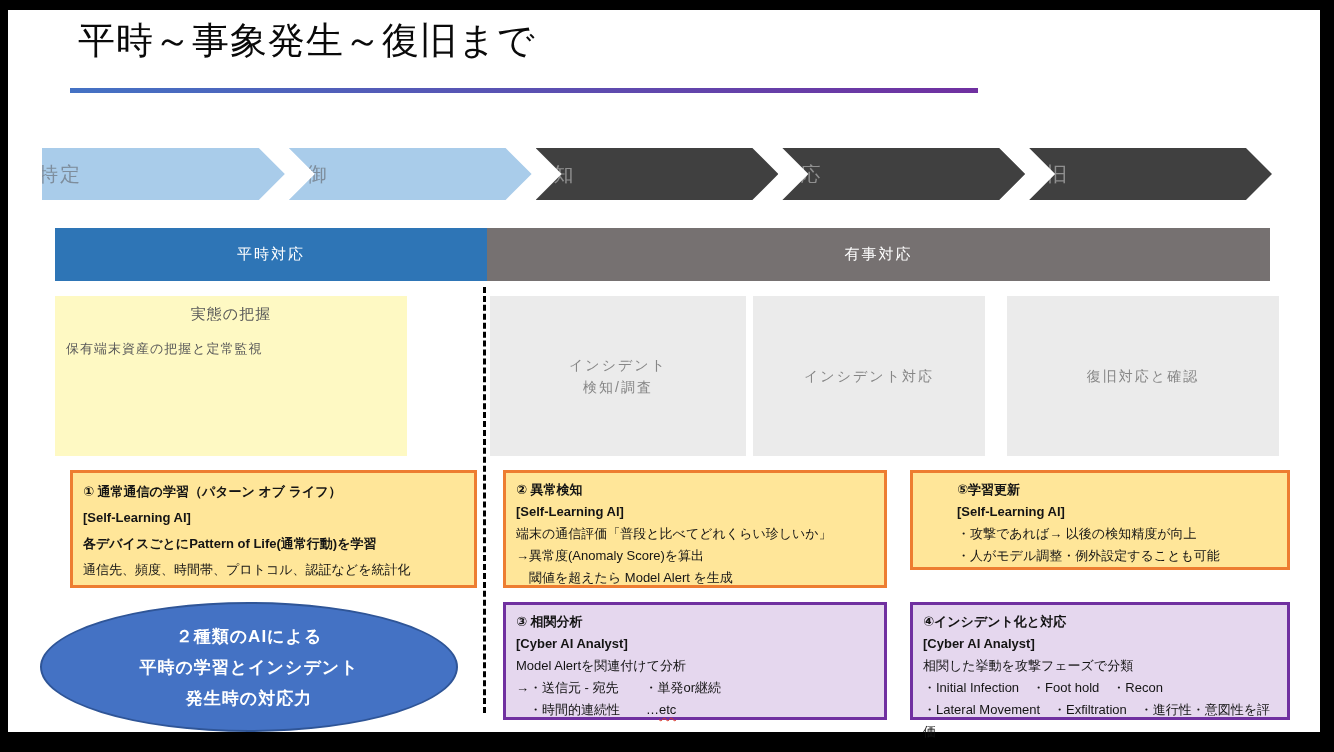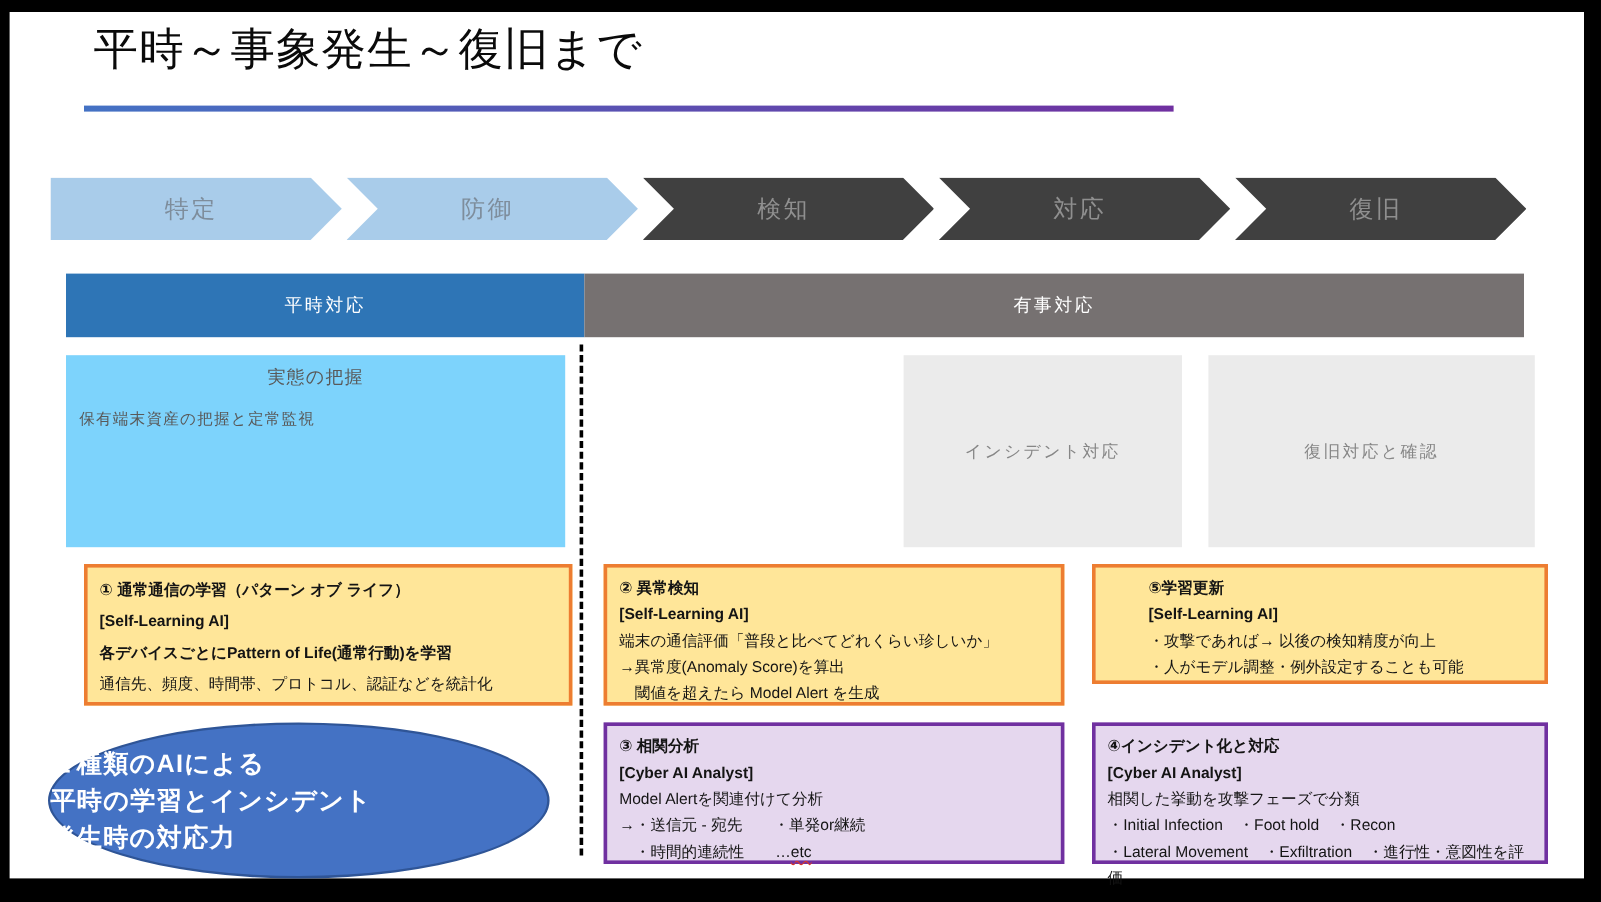--- a/index.html
+++ b/index.html
@@ -14,39 +14,39 @@
     font-size:37px;font-weight:500;color:#0a0a0a;letter-spacing:1px;white-space:nowrap;
   }
   .title-underline{
     position:absolute;left:70px;top:88px;width:908px;height:5px;
     background:linear-gradient(to right,#4472C4,#7030A0);
   }
 
   
   .chevrons{position:absolute;left:42px;top:148px;width:1230px;height:52px;display:flex;gap:4px;}
   .chev{
-    flex:1;display:flex;align-items:center;justify-content:center;
+    flex:1;display:flex;align-items:center;justify-content:flex-start;
     font-size:20px;letter-spacing:2px;
     filter:drop-shadow(1px 2px 2px rgba(0,0,0,.28));
   }
   .chev span{transform:translateX(-4px);}
   .chev-first{clip-path:polygon(0 0,calc(100% - 26px) 0,100% 50%,calc(100% - 26px) 100%,0 100%);}
   .chev-mid{clip-path:polygon(0 0,calc(100% - 26px) 0,100% 50%,calc(100% - 26px) 100%,0 100%,26px 50%);}
   .chev-blue{background:#A9CCEA;color:#7E8D9C;}
   .chev-gray{background:#404040;color:#8F8F8F;}
 
   
   .band{position:absolute;top:228px;height:53px;display:flex;align-items:center;justify-content:center;
         color:#fff;font-size:15px;letter-spacing:2px;}
   .band-peace{left:55px;width:432px;background:#2E75B6;}
   .band-incident{left:487px;width:783px;background:#767171;}
 
   
   .panel{position:absolute;top:296px;height:160px;box-sizing:border-box;}
-  .panel-blue{left:55px;width:416px;background:#7dd3fc;color:#595959;}
+  .panel-blue{left:55px;width:352px;background:#fef9c3;color:#595959;}
   .panel-blue .p-title{text-align:center;padding-top:9px;font-size:15px;letter-spacing:1px;}
   .panel-blue .p-body{padding:16px 0 0 11px;font-size:13px;letter-spacing:1px;}
   .panel-gray{background:#EBEBEB;color:#868686;display:flex;flex-direction:column;
               align-items:center;justify-content:center;font-size:14px;letter-spacing:2px;line-height:22px;}
   .panel-detect{left:490px;width:256px;}
   .panel-respond{left:753px;width:232px;}
   .panel-recover{left:1007px;width:272px;}
 
   
   .divider{position:absolute;left:483px;top:287px;height:426px;width:0;border-left:3px dashed #000;}
@@ -62,22 +62,22 @@
   .box2{left:503px;top:470px;width:384px;height:118px;}
   .box5{left:910px;top:470px;width:380px;height:100px;padding-left:44px;}
   .box3{left:503px;top:602px;width:384px;height:118px;}
   .box4{left:910px;top:602px;width:380px;height:118px;}
   .sq{text-decoration:underline wavy #d8352a;text-decoration-thickness:1px;text-underline-offset:3px;text-decoration-skip-ink:none;margin-top:32px;}
 
   
   .ellipse{
     position:absolute;left:40px;top:602px;width:418px;height:130px;border-radius:50%;
     background:#4472C4;border:2px solid #2F5597;box-sizing:border-box;
-    display:flex;flex-direction:column;align-items:flex-start;justify-content:center;
-    color:#fff;font-weight:bold;font-size:21px;line-height:31px;text-align:center;letter-spacing:1px;
+    display:flex;flex-direction:column;align-items:center;justify-content:center;
+    color:#fff;font-weight:bold;font-size:17px;line-height:31px;text-align:center;letter-spacing:1px;
   }
 </style>
 </head>
 <body>
 
 <div class="stage">
   <div class="slide"></div>
 
   <h1 class="title">平時～事象発生～復旧まで</h1>
   <div class="title-underline"></div>
@@ -103,20 +103,24 @@
   <div class="band band-peace">
     <span>平時対応</span>
   </div>
   <div class="band band-incident">
     <span>有事対応</span>
   </div>
 
   <div class="panel panel-blue">
     <div class="p-title">実態の把握</div>
     <div class="p-body">保有端末資産の把握と定常監視</div>
+  </div>
+  <div class="panel panel-gray panel-detect">
+    <div>インシデント</div>
+    <div>検知/調査</div>
   </div>
   <div class="panel panel-gray panel-respond">
     <div>インシデント対応</div>
   </div>
   <div class="panel panel-gray panel-recover">
     <div>復旧対応と確認</div>
   </div>
 
   <div class="divider"></div>
 

